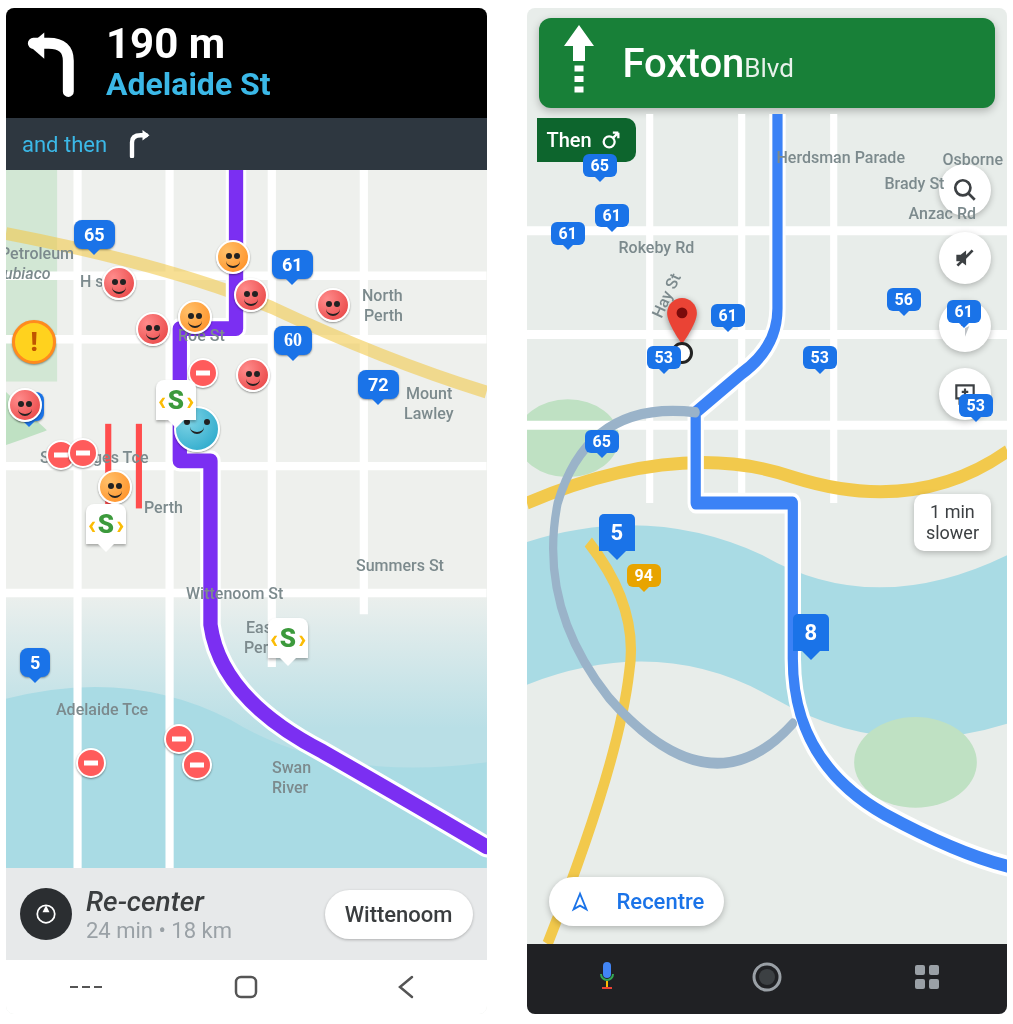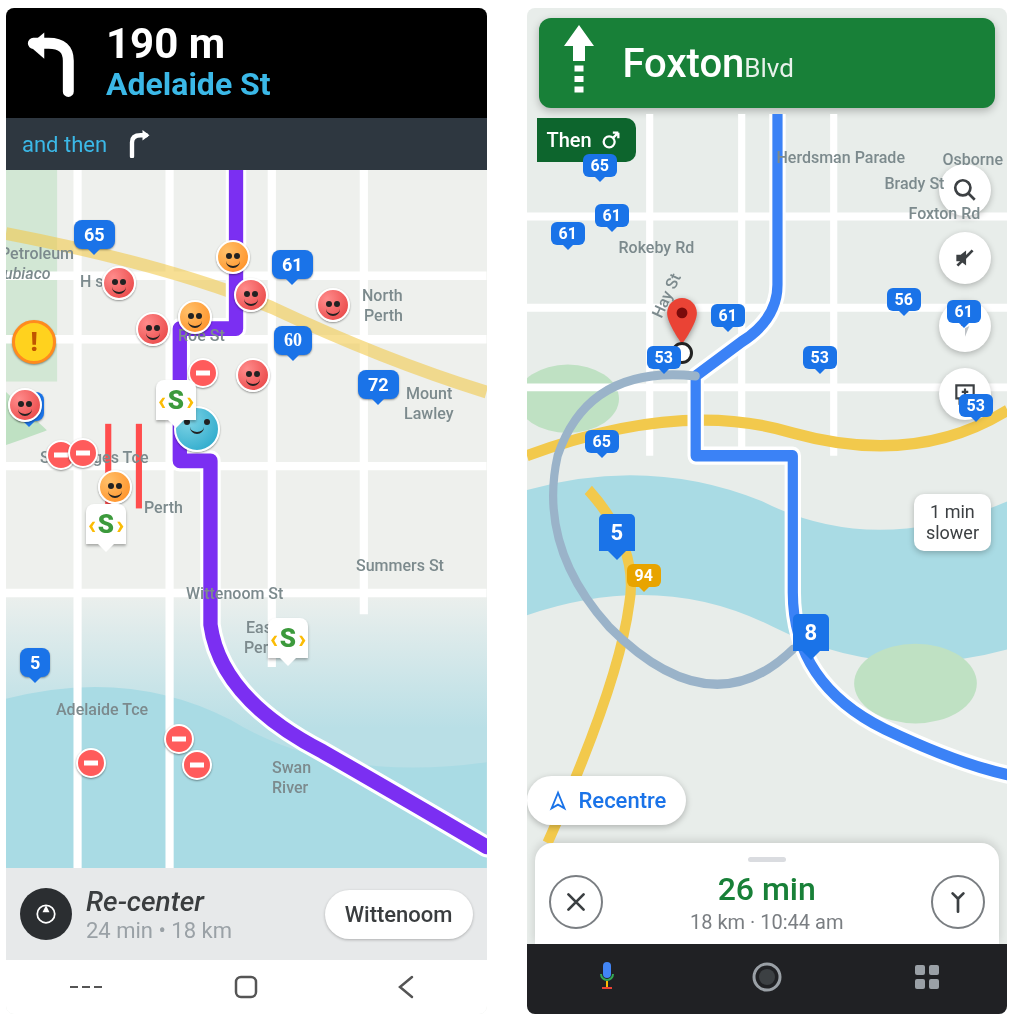--- a/index.html
+++ b/index.html
@@ -101,22 +101,22 @@
   .gshield.big::after{border-width:9px;bottom:-9px;}
   .gshield.gold{background:#e8a400;}
   .gshield.gold::after{border-top-color:#e8a400;}
   .fab{position:absolute;right:16px;width:52px;height:52px;border-radius:50%;background:#fff;
        display:flex;align-items:center;justify-content:center;
        box-shadow:0 2px 6px rgba(0,0,0,.25);}
   .fab svg{width:26px;height:26px;}
   .slower-chip{position:absolute;right:16px;top:380px;background:#fff;border-radius:10px;
                padding:8px 12px;font-size:18px;color:#3c4043;line-height:1.15;
                box-shadow:0 2px 6px rgba(0,0,0,.25);text-align:center;}
-  .recentre-chip{position:absolute;left:0;bottom:18px;background:#fff;border-radius:26px;
-                 padding:12px 20px;display:flex;align-items:center;gap:10px;
+  .recentre-chip{position:absolute;left:22px;bottom:18px;background:#fff;border-radius:26px;
+                 padding:12px 20px;display:flex;align-items:center;gap:26px;
                  color:#1a73e8;font-weight:500;font-size:22px;
                  box-shadow:0 2px 6px rgba(0,0,0,.25);}
   .dest-pin{position:absolute;left:138px;top:184px;}
   .dest-pin svg{width:34px;height:46px;filter:drop-shadow(0 2px 3px rgba(0,0,0,.4));}
   .dest-pin .disc{position:absolute;left:50%;top:44px;transform:translateX(-50%);
                   width:22px;height:22px;border-radius:50%;border:3px solid #222;background:#fff;}
 
   .gmaps-card{background:#fff;border-radius:18px 18px 0 0;margin:0 8px;padding:14px 14px 10px;
               box-shadow:0 -2px 10px rgba(0,0,0,.15);}
   .gmaps-card .grip{width:38px;height:5px;background:#dadce0;border-radius:3px;margin:0 auto 8px;}
@@ -414,46 +414,24 @@
       <div class="gshield" style="left: 420px; top: 186px;">61</div>
       <div class="gshield" style="left: 58px; top: 316px;">65</div>
       <div class="gshield" style="left: 432px; top: 280px;">53</div>
       <div class="gshield big" style="left: 72px; top: 400px;">5</div>
       <div class="gshield gold" style="left: 100px; top: 450px;">94</div>
       <div class="gshield big" style="left: 266px; top: 500px;">8</div>
       <div class="map-label" style="left: 250px; top: 34px;">Herdsman Parade</div>
       <div class="map-label" style="left: 416px; top: 14px; margin-top: 22px;">Osborne</div>
       <div class="map-label" style="left: 358px; top: 60px;">Brady St</div>
       <div class="map-label" style="left: 92px; top: 80px; margin-top: 44px;">Rokeby Rd</div>
-      <div class="map-label" style="left: 382px; top: 90px;">Foxton Rd</div>
+      <div class="map-label" style="left: 382px; top: 90px;">Anzac Rd</div>
       <div class="map-label" style="left: 116px; top: 172px; transform: rotate(-65deg);">Hay St</div>
     </div>
 
-  <div class="gmaps-card">
-    <div class="grip"></div>
-    <div class="row">
-      <span class="roundbtn">
-        <svg viewBox="0 0 24 24">
-          <path d="M5 5l14 14M19 5L5 19" stroke="#3c4043" stroke-width="2.5" stroke-linecap="round"></path>
-          </svg>
-        </span>
-      <div class="center">
-        <div class="eta">26 min</div>
-        <div class="sub">
-          <span>18 km</span> ·
-          <span>10:44 am</span>
-        </div>
-      </div>
-      <span class="roundbtn">
-        <svg viewBox="0 0 24 24">
-          <path d="M12 21V9M12 9l-5-5M12 9l5-5" stroke="#3c4043" stroke-width="2.5" fill="none" stroke-linecap="round"></path>
-          </svg>
-        </span>
-    </div>
-  </div>
 
   <div class="auto-bar">
     <span class="btn">
       <svg viewBox="0 0 24 34">
         <path d="M12 2a4 4 0 00-4 4v8a4 4 0 008 0V6a4 4 0 00-4-4z" fill="#4285f4"></path>
         <path d="M6 14a6 6 0 0012 0" stroke="#34a853" stroke-width="2" fill="none"></path>
         <rect x="11" y="21" width="2" height="6" fill="#fbbc05"></rect>
         <rect x="7" y="27" width="10" height="2" fill="#ea4335"></rect>
         </svg></span>
     <span class="btn">

